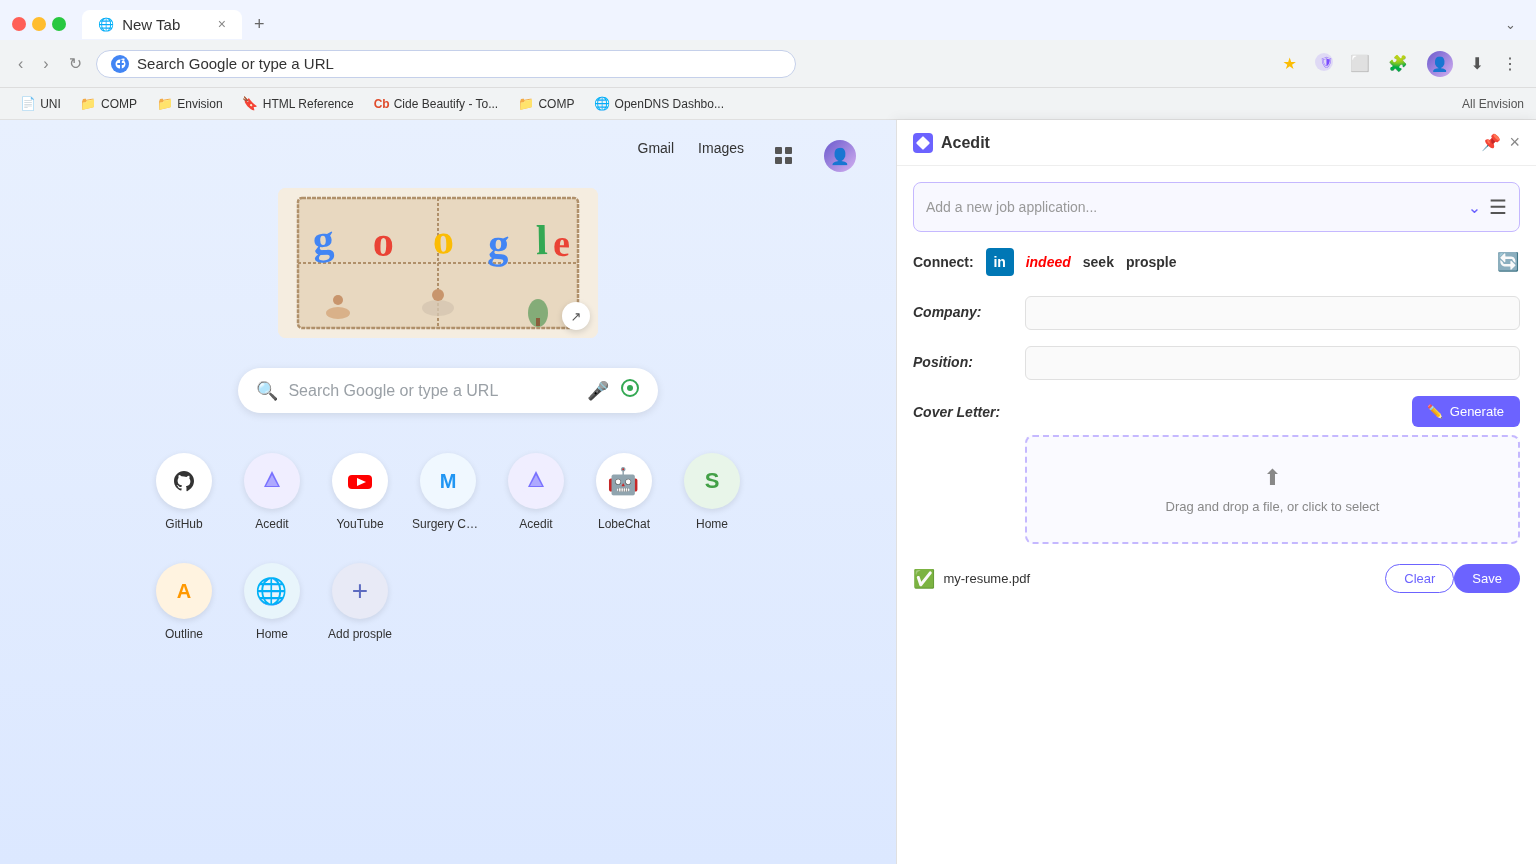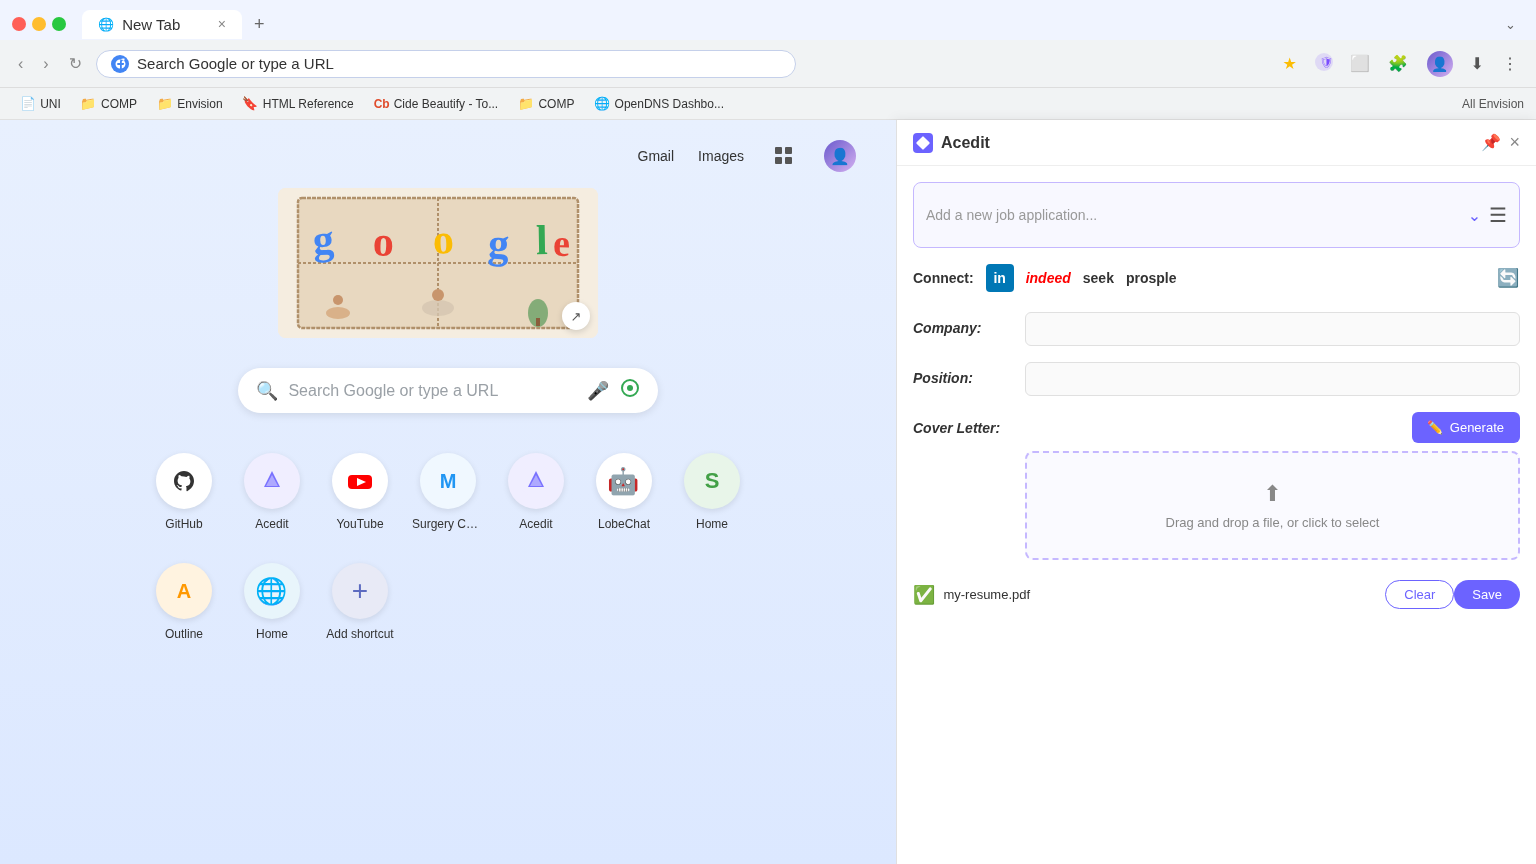--- a/index.html
+++ b/index.html
@@ -32,21 +32,21 @@
     .bookmark-folder-icon { font-size: 13px; }
     .bookmarks-bar-right { margin-left: auto; font-size: 12px; color: #555; cursor: pointer; display: flex; align-items: center; gap: 4px; }
 
     
     .main-area { display: flex; height: calc(864px - 120px); }
 
     
     .new-tab-page { flex: 1; background: linear-gradient(180deg, #e8f0fe 0%, #dce8ff 100%); display: flex; flex-direction: column; align-items: center; padding-top: 20px; position: relative; overflow: hidden; }
 
     
-    .top-links { display: flex; align-items: center; gap: 24px; margin-bottom: 16px; align-self: flex-end; padding-right: 40px; }
+    .top-links { display: flex; gap: 24px; margin-bottom: 16px; align-self: flex-end; padding-right: 40px; }
     .top-link { font-size: 14px; color: #333; cursor: pointer; text-decoration: none; }
     .top-apps-btn { cursor: pointer; width: 32px; height: 32px; display: flex; align-items: center; justify-content: center; border-radius: 50%; background: none; border: none; }
 
     
     .doodle-container { width: 340px; height: 160px; margin-bottom: 20px; position: relative; }
     
     .doodle-bg { background: #f5ede0; width: 100%; height: 100%; border-radius: 4px; display: flex; align-items: center; justify-content: center; }
     .share-btn { position: absolute; bottom: -10px; right: -10px; background: #fff; border: none; border-radius: 50%; width: 32px; height: 32px; display: flex; align-items: center; justify-content: center; cursor: pointer; box-shadow: 0 2px 6px rgba(0,0,0,0.15); color: #555; font-size: 16px; }
 
     
@@ -73,21 +73,21 @@
     .panel-logo { width: 20px; height: 20px; background: #6c63ff; border-radius: 4px; display: flex; align-items: center; justify-content: center; }
     .panel-logo-diamond { width: 10px; height: 10px; background: #fff; transform: rotate(45deg); border-radius: 1px; }
     .panel-title { font-size: 16px; font-weight: 600; color: #333; flex: 1; }
     .panel-pin { color: #888; cursor: pointer; font-size: 16px; }
     .panel-close { color: #888; cursor: pointer; font-size: 18px; font-weight: 300; }
 
     
     .panel-content { padding: 16px; flex: 1; overflow-y: auto; }
 
     
-    .app-dropdown { display: flex; align-items: center; background: #f8f8ff; border: 1.5px solid #c5b8ff; border-radius: 8px; padding: 20px 12px; gap: 8px; cursor: pointer; margin-bottom: 16px; }
+    .app-dropdown { display: flex; align-items: center; background: #f8f8ff; border: 1.5px solid #c5b8ff; border-radius: 8px; padding: 12px 12px; gap: 8px; cursor: pointer; margin-bottom: 16px; }
     .app-dropdown-text { flex: 1; color: #999; font-size: 14px; }
     .app-dropdown-arrow { color: #6c63ff; font-size: 16px; }
     .app-dropdown-menu { background: none; border: none; cursor: pointer; color: #555; font-size: 20px; }
 
     
     .connect-row { display: flex; align-items: center; gap: 12px; margin-bottom: 20px; flex-wrap: wrap; }
     .connect-label { font-size: 14px; font-weight: 600; color: #333; }
     .connect-linkedin { width: 28px; height: 28px; background: #0077b5; border-radius: 4px; display: flex; align-items: center; justify-content: center; color: #fff; font-size: 14px; font-weight: 700; cursor: pointer; }
     .connect-indeed { font-size: 14px; font-weight: 600; color: #2164f3; cursor: pointer; }
     .connect-indeed span { color: #ff0000; font-style: italic; }
@@ -352,21 +352,21 @@
 
       <div class="shortcut-item">
         <div class="shortcut-icon home-e-icon-bg" style="background:#e8f5fb;font-size:26px;">🌐</div>
         <span class="shortcut-label">Home</span>
       </div>
 
       <div class="shortcut-item">
         <div class="shortcut-icon add-shortcut-icon">
           <span class="add-shortcut-plus">+</span>
         </div>
-        <span class="shortcut-label">Add shortcut</span>
+        <span class="shortcut-label">Add prosple</span>
       </div>
 
     </div>
   </div>
 
   <div class="side-panel">
 
     <div class="panel-header">
       <div class="panel-logo">
         <div class="panel-logo-diamond"></div>

